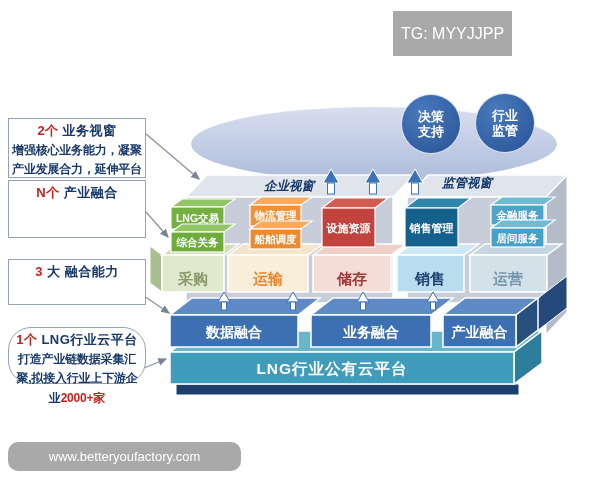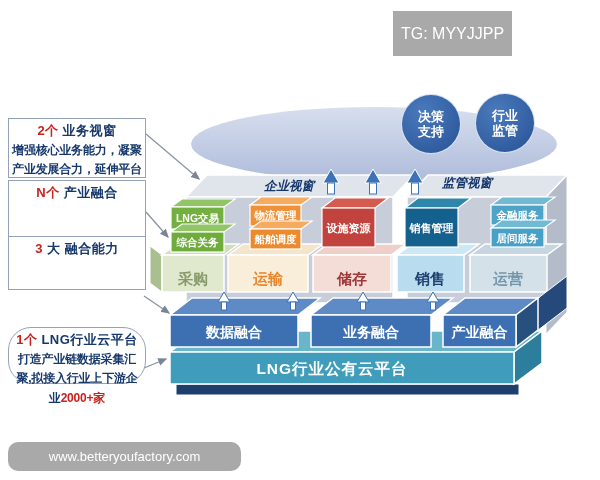--- a/index.html
+++ b/index.html
@@ -26,21 +26,21 @@
        padding:3px 2px 2px;text-align:center;}
   .ann-title{font-size:13px;font-weight:bold;letter-spacing:.5px;white-space:nowrap;}
   .ann-title .num{color:#c9211e;margin-right:4px;}
   .ann-title .rest{color:#17386b;}
   .ann-body{font-size:12px;letter-spacing:-.2px;color:#17386b;line-height:1.62;
             margin-top:1px;font-weight:600;}
   .ann-body .hl{color:#c9211e;font-weight:bold;}
 
   #ann-1{left:8px;top:118px;width:138px;height:60px;}
   #ann-2{left:8px;top:180px;width:138px;height:58px;}
-  #ann-3{left:8px;top:236px;width:138px;height:54px;}
+  #ann-3{left:8px;top:259px;width:138px;height:46px;}
   #ann-4{left:8px;top:327px;width:138px;height:57px;border-radius:23px;}
 
   
   text{font-family:"Liberation Sans","DejaVu Sans",sans-serif;}
   .t-window{font-size:12.5px;font-weight:bold;font-style:italic;fill:#16386b;text-anchor:middle;}
   .t-block{font-size:15px;font-weight:bold;text-anchor:middle;}
   .t-app{font-size:10.5px;font-weight:bold;fill:#fff;text-anchor:middle;}
   .t-app-lg{font-size:11px;font-weight:bold;fill:#fff;text-anchor:middle;}
   .t-slab{font-size:14px;font-weight:bold;fill:#fff;text-anchor:middle;}
   .t-base{font-size:15.5px;font-weight:bold;fill:#fff;text-anchor:middle;letter-spacing:1px;}

